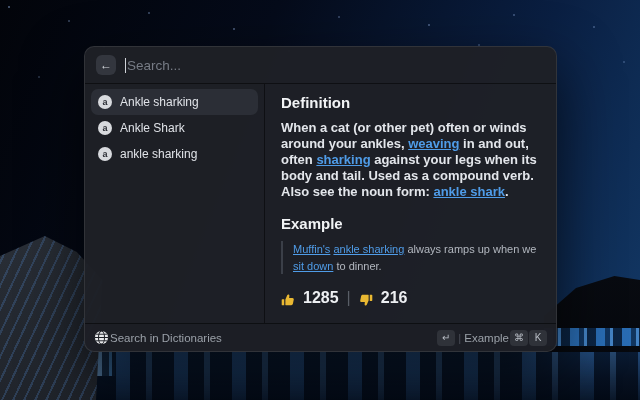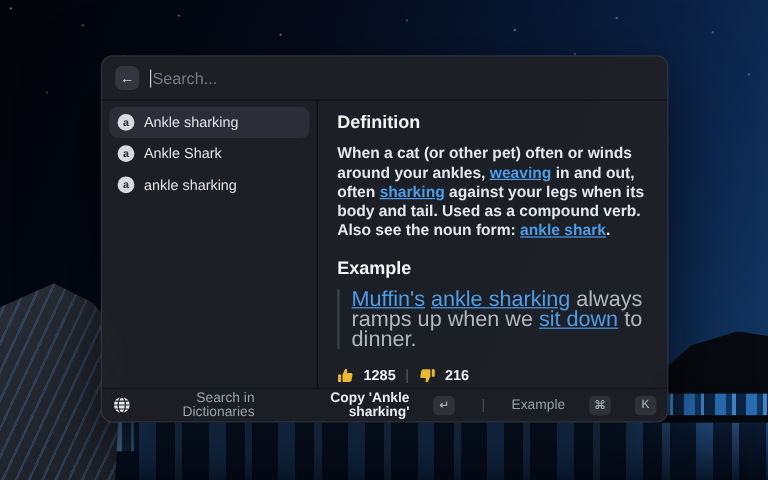--- a/index.html
+++ b/index.html
@@ -61,30 +61,30 @@
   .item.selected { background:#2b2e36; }
   .item-icon { width:14px; height:14px; border-radius:50%; background:#d8dade;
         color:#2b2e35; font-size:9px; font-weight:700; display:flex; align-items:center;
         justify-content:center; flex:0 0 14px; }
 
   .content { flex:1; padding:10px 16px 0; min-width:0; }
   .section-h { font-size:15px; font-weight:700; color:#f1f3f5; margin-bottom:9px; }
   .definition { font-size:13px; line-height:16px; font-weight:700; color:#e3e6eb;
         margin-bottom:15px; }
   .lnk { color:var(--link); text-decoration:underline; cursor:pointer;text-align:right; }
-  .quote { border-left:2px solid #3b3f48; padding-left:10px; font-size:18px;
+  .quote { border-left:2px solid #3b3f48; padding-left:10px; font-size:11px;
         line-height:16.5px; color:#b2b7bf; }
-  .votes { margin-top:15px; display:flex; align-items:center; gap:8px;
-        font-size:12px; font-weight:700; color:#edeff2; }
+  .votes { margin-top:15px; display:flex; align-items:flex-end; gap:8px;
+        font-size:16px; font-weight:700; color:#edeff2; }
   .thumb { width:14px; height:14px; display:block; }
   .vote-sep { color:#595e67; font-weight:400; }
 
-  .footer { height:28px; flex:0 0 28px; display:flex; align-items:center; gap:20px;
+  .footer { height:28px; flex:0 0 28px; display:flex; align-items:center; gap:1px;
         padding:0 9px; border-top:1px solid rgba(0,0,0,.5); font-size:11.5px;
-        color:#9aa0a8; background:rgba(28,30,36,.6); border-radius:0 0 10px 10px;text-align:right; }
+        color:#9aa0a8; background:rgba(28,30,36,.6); border-radius:0 0 10px 10px; }
   .dict-icon { width:15px; height:15px; flex:0 0 15px; }
   .spacer { flex:1; }
   .copy-label { color:#e9ebef; font-weight:600; cursor:pointer; }
   .key { background:#2f3239; border-radius:4px; min-width:18px; height:16px;
         display:flex; align-items:center; justify-content:center; font-size:10px;
         color:#b8bdc5; padding:0 3px; cursor:pointer; }
   .foot-sep { color:#4a4e57; margin:0 2px; }
   .actions-label { cursor:pointer; }
 </style>
 </head>
@@ -158,20 +158,19 @@
   <div class="footer">
     <svg class="dict-icon" viewBox="0 0 16 16">
       <circle cx="8" cy="8" r="7" fill="#e8e9eb"></circle>
       <ellipse cx="8" cy="8" rx="3.2" ry="7" fill="none" stroke="#1c1e24" stroke-width="1.1"></ellipse>
       <line x1="1" y1="8" x2="15" y2="8" stroke="#1c1e24" stroke-width="1.1"></line>
       <line x1="2.2" y1="4.5" x2="13.8" y2="4.5" stroke="#1c1e24" stroke-width="1"></line>
       <line x1="2.2" y1="11.5" x2="13.8" y2="11.5" stroke="#1c1e24" stroke-width="1"></line>
     </svg>
     <span>Search in Dictionaries</span>
     <div class="spacer"></div>
-    <span class="copy-label">Copy 'Ankle sharking'</span>
     <span class="key">↵</span>
     <span class="foot-sep">|</span>
     <span class="actions-label">Example</span>
     <span class="key">⌘</span>
     <span class="key">K</span>
   </div>
 </div>
 
 </body></html>

